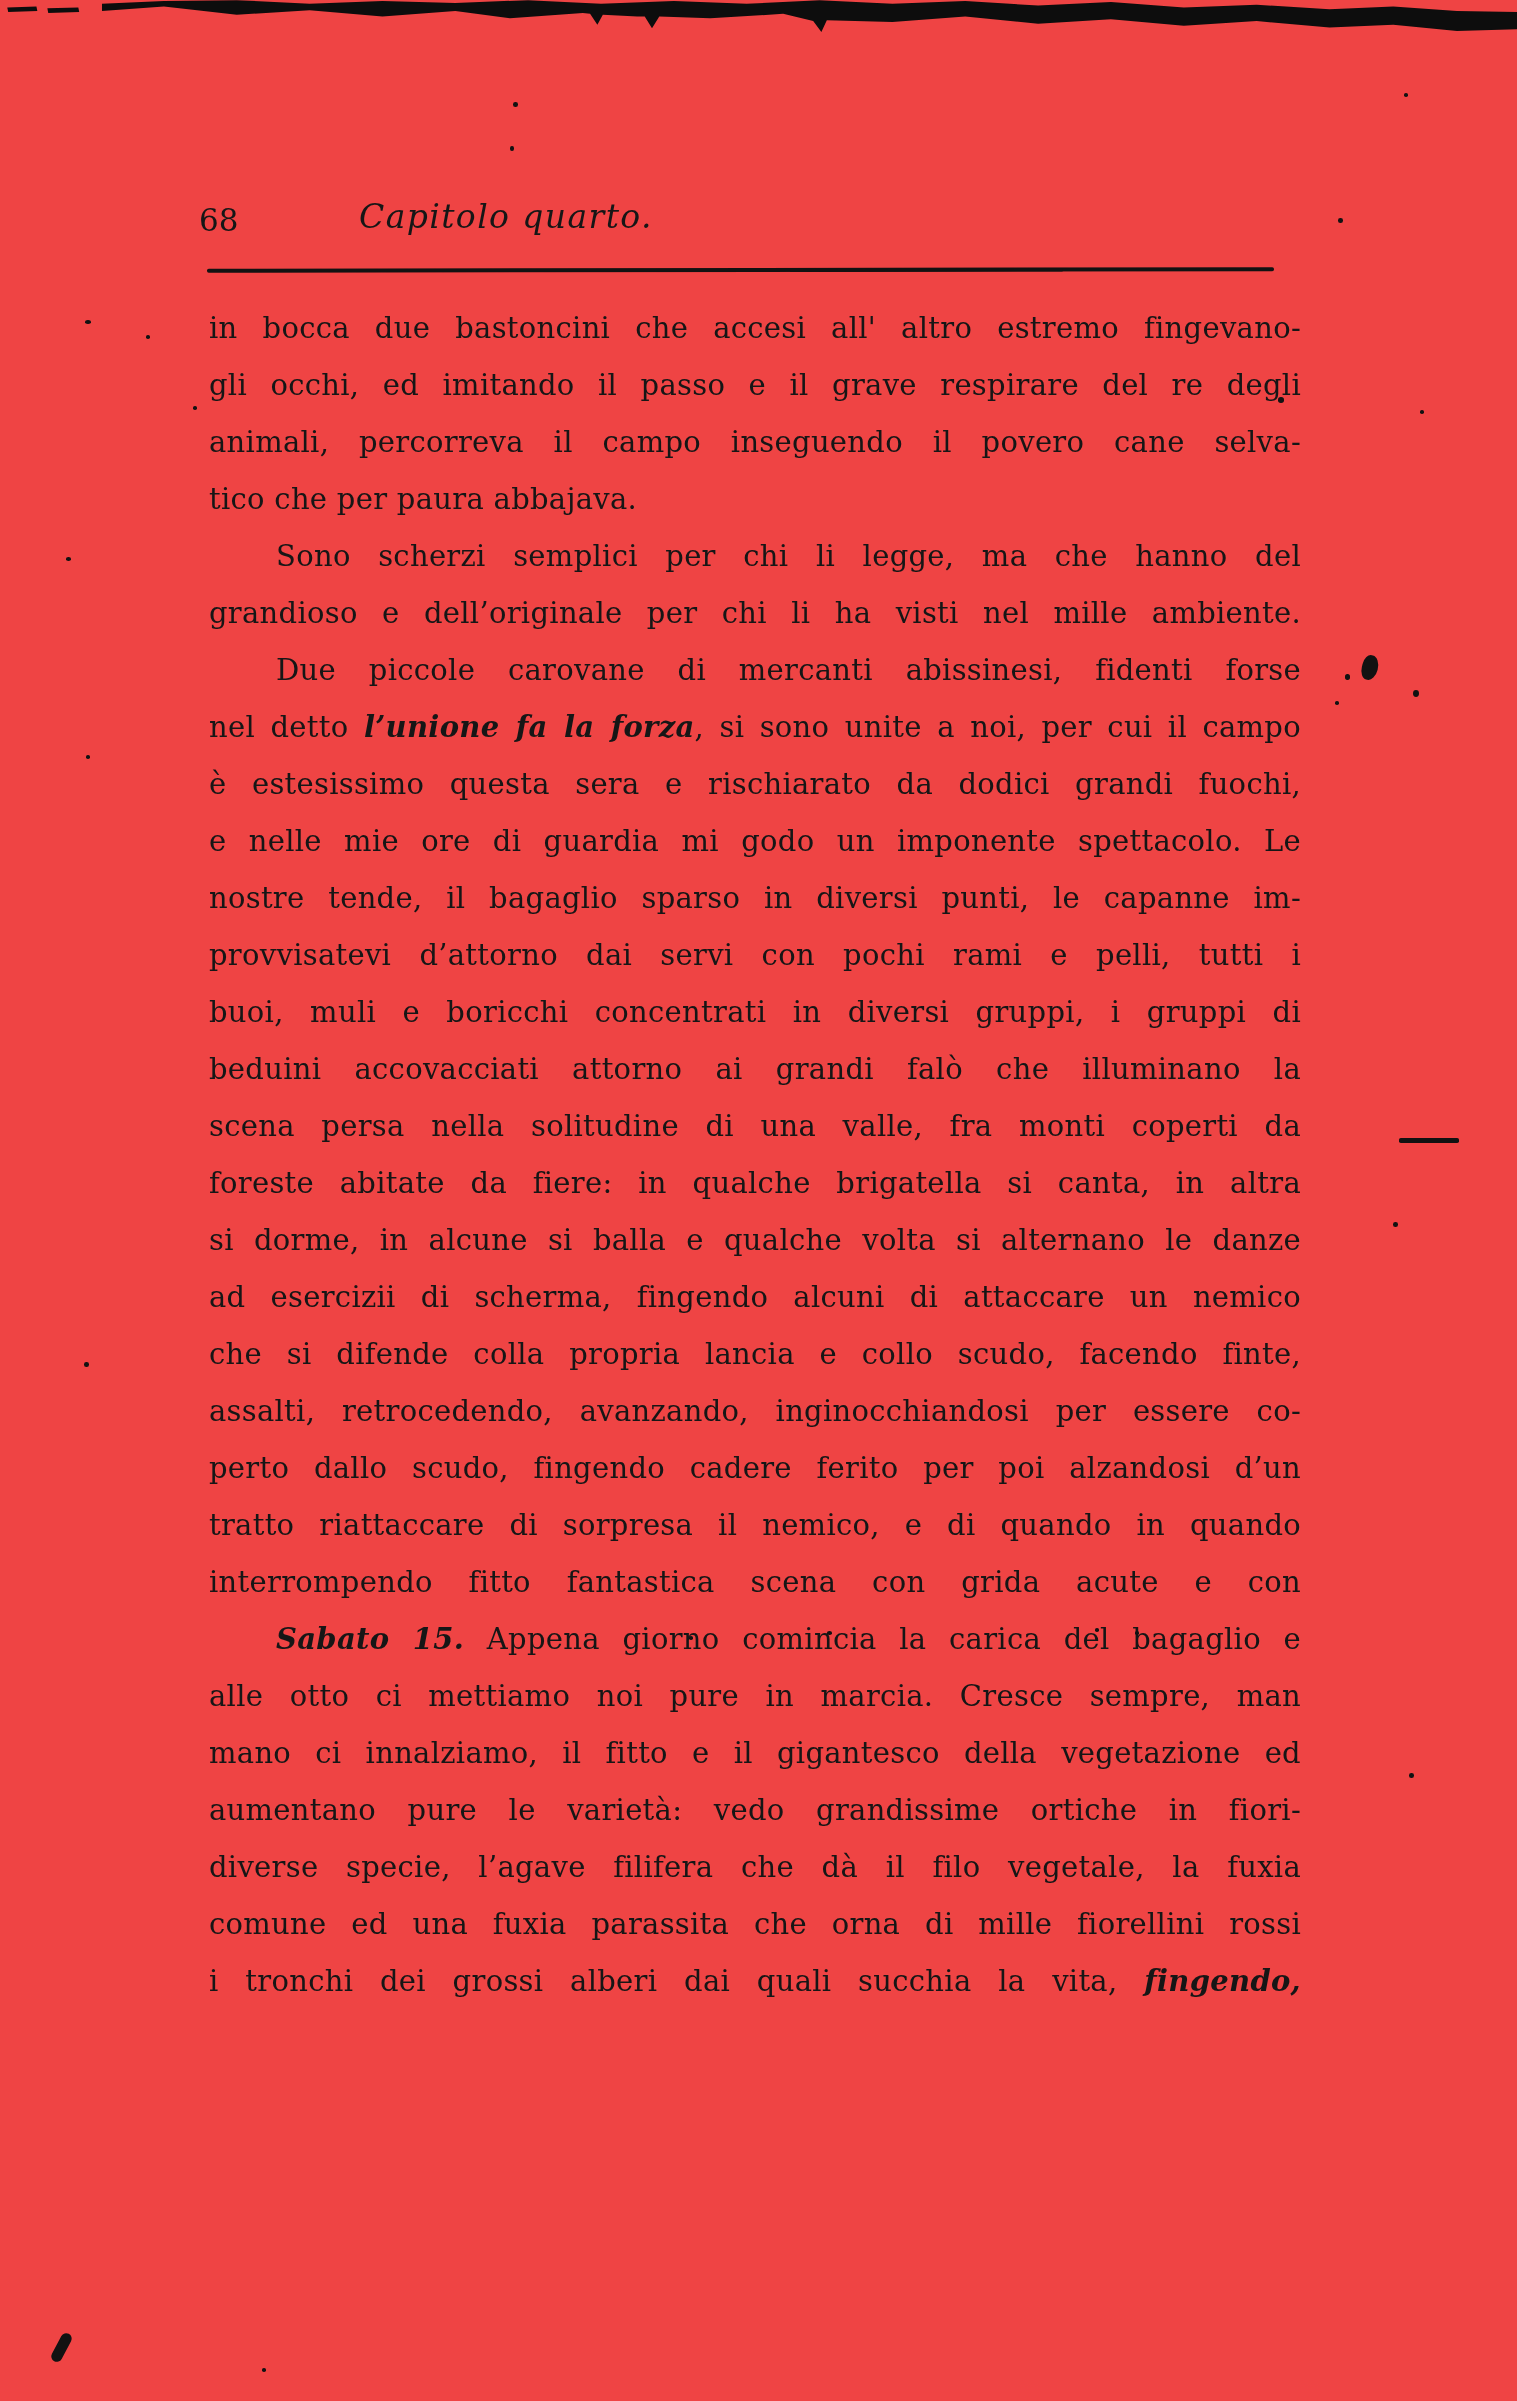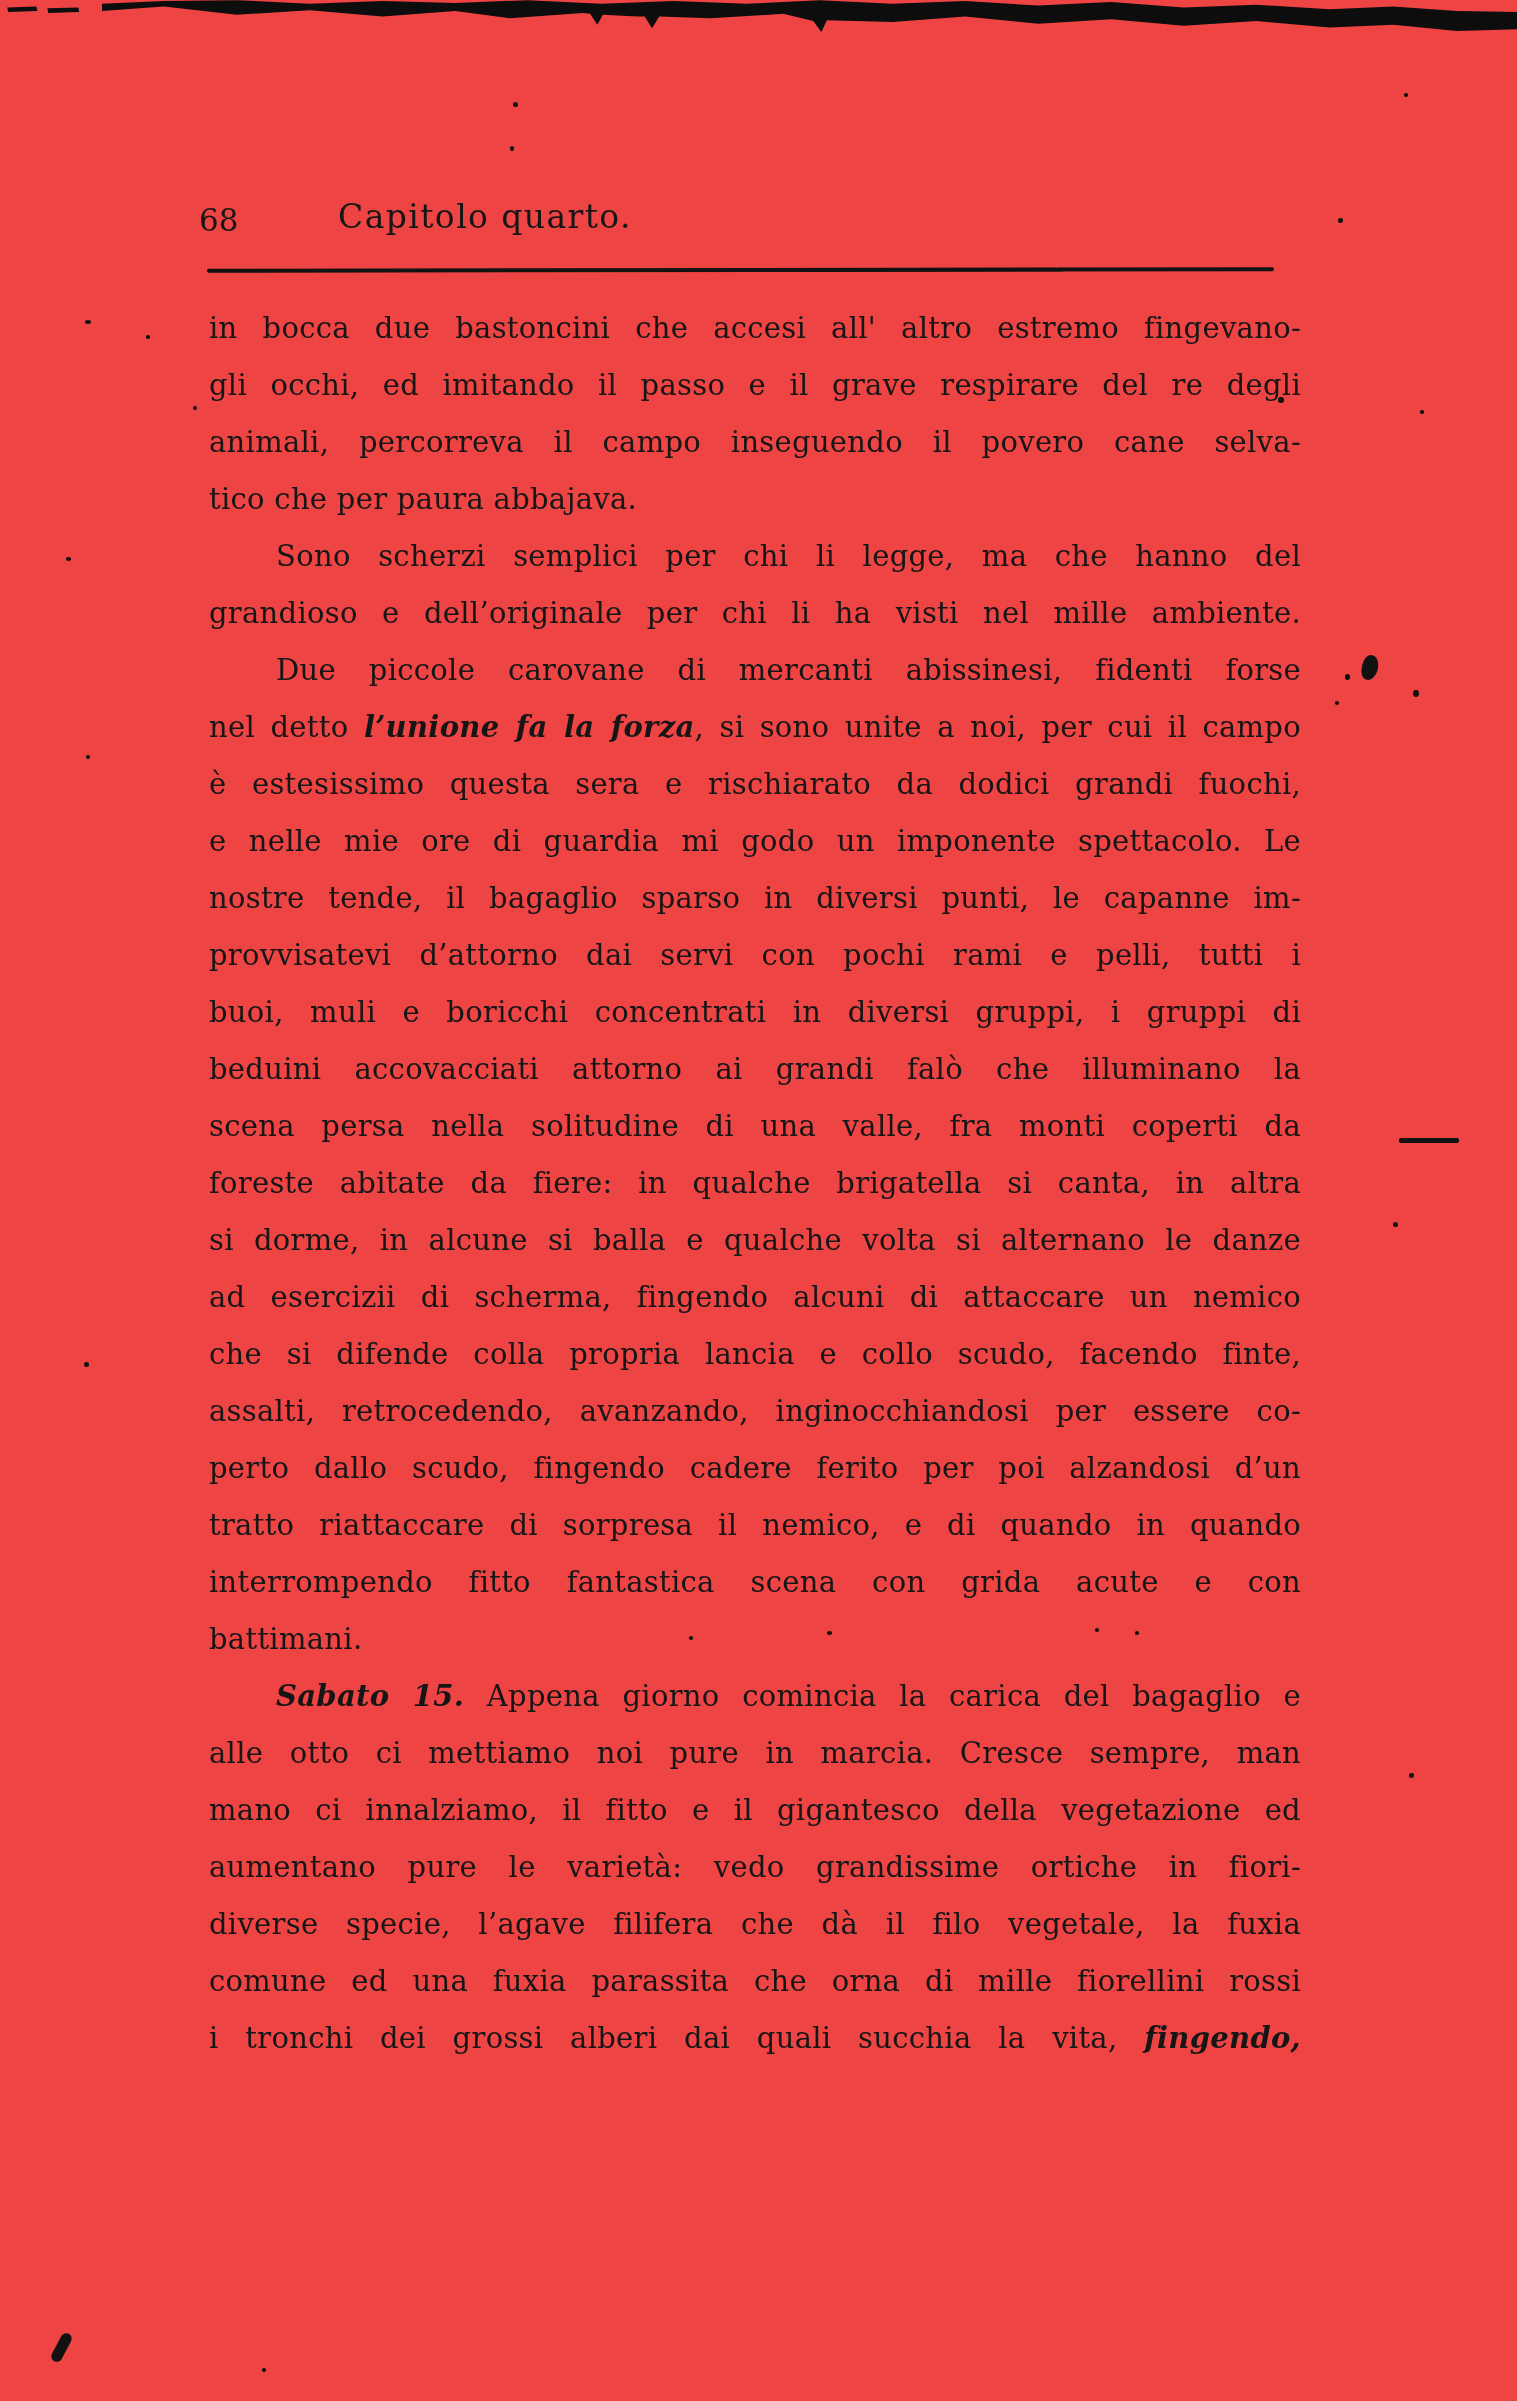--- a/index.html
+++ b/index.html
@@ -10,23 +10,23 @@
     font-family:"DejaVu Serif","Liberation Serif",serif;
     color:#161616;
     overflow:hidden;
   }
   .topband{position:absolute;top:0;left:0;display:block;}
   .pageno{
     position:absolute;left:199px;top:202px;
     font-size:31px;line-height:36px;
   }
   .runhead{
-    position:absolute;left:338px;top:197px;
+    position:absolute;left:359px;top:197px;
     font-size:33px;line-height:40px;
-    letter-spacing:1.4px;
+    font-style:italic;letter-spacing:1.4px;
   }
   .rule{
     position:absolute;left:207px;top:268px;
     width:1067px;height:3.6px;background:#121212;
     border-radius:1.8px;transform:rotate(-0.08deg);
   }
   .rule::after{
     content:"";position:absolute;left:583px;top:1.8px;width:273px;height:2.7px;
     background:#121212;border-radius:1.8px;
   }
@@ -87,21 +87,20 @@
       <div class="line"><span>beduini accovacciati attorno ai grandi falò che illuminano la</span></div>
       <div class="line"><span>scena persa nella solitudine di una valle, fra monti coperti da</span></div>
       <div class="line"><span>foreste abitate da fiere: in qualche brigatella si canta, in altra</span></div>
       <div class="line"><span>si dorme, in alcune si balla e qualche volta si alternano le danze</span></div>
       <div class="line"><span>ad esercizii di scherma, fingendo alcuni di attaccare un nemico</span></div>
       <div class="line"><span>che si difende colla propria lancia e collo scudo, facendo finte,</span></div>
       <div class="line"><span>assalti, retrocedendo, avanzando, inginocchiandosi per essere co-</span></div>
       <div class="line"><span>perto dallo scudo, fingendo cadere ferito per poi alzandosi d’un</span></div>
       <div class="line"><span>tratto riattaccare di sorpresa il nemico, e di quando in quando</span></div>
       <div class="line"><span>interrompendo fitto fantastica scena con grida acute e con</span></div>
-      <div class="line end"><span>battimani.</span></div>
       <div class="line ind"><span class="it">Sabato 15.</span><span> Appena giorno comincia la carica del bagaglio e</span></div>
       <div class="line"><span>alle otto ci mettiamo noi pure in marcia. Cresce sempre, man</span></div>
       <div class="line"><span>mano ci innalziamo, il fitto e il gigantesco della vegetazione ed</span></div>
       <div class="line"><span>aumentano pure le varietà: vedo grandissime ortiche in fiori-</span></div>
       <div class="line"><span>diverse specie, l’agave filifera che dà il filo vegetale, la fuxia</span></div>
       <div class="line"><span>comune ed una fuxia parassita che orna di mille fiorellini rossi</span></div>
       <div class="line"><span>i tronchi dei grossi alberi dai quali succhia la vita, </span><span class="it">fingendo,</span></div>
     </div>
 
   <div id="artifact-layer">

